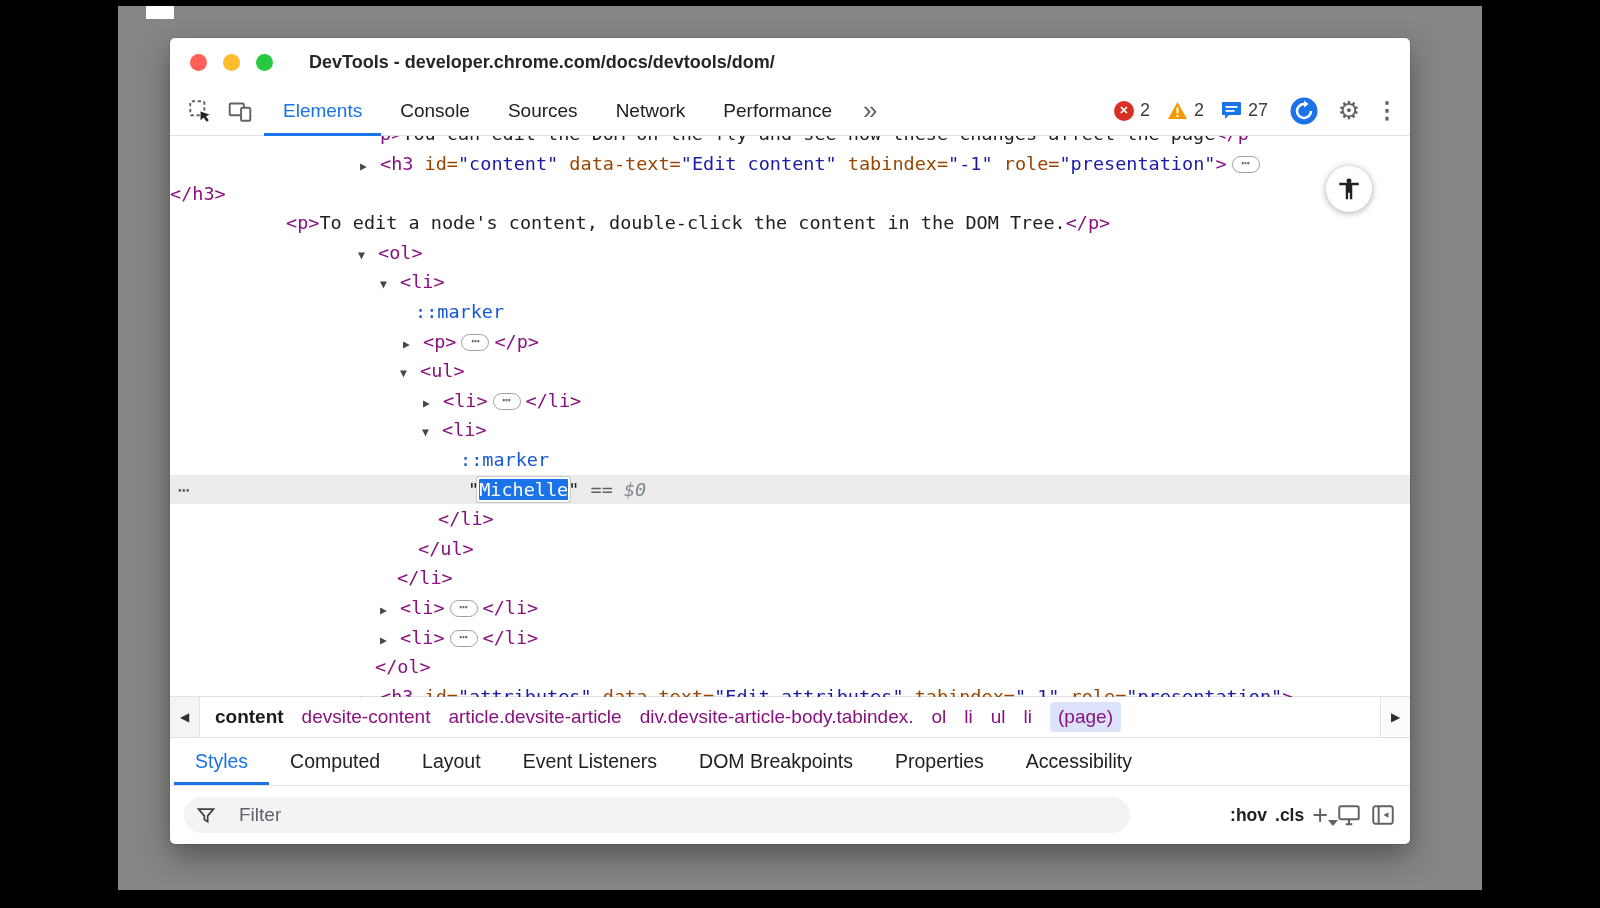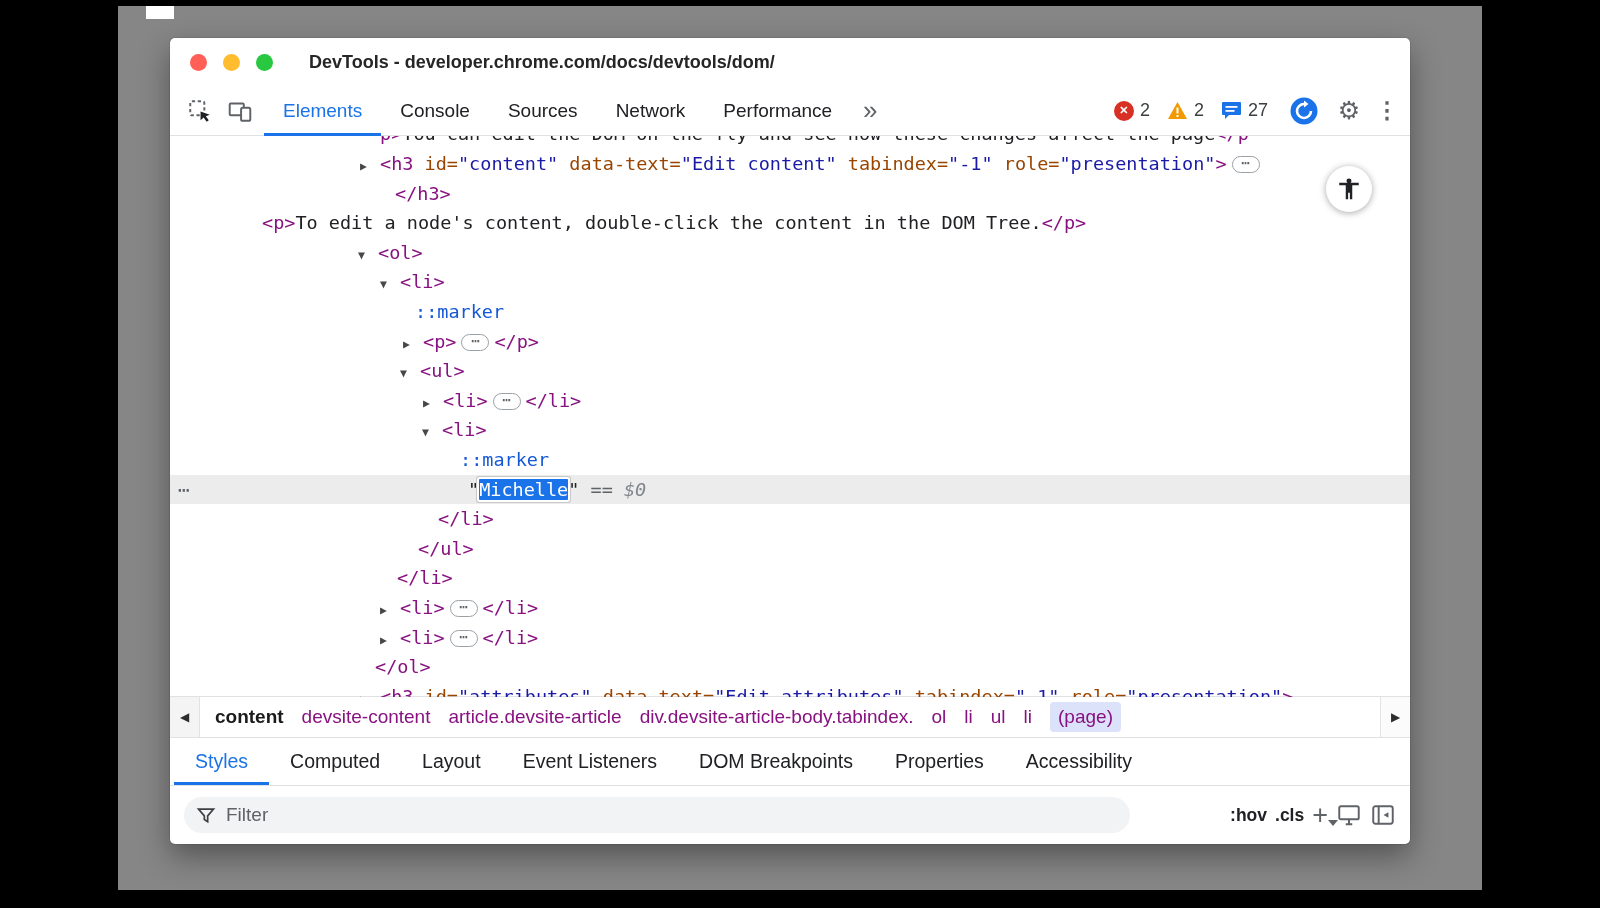--- a/index.html
+++ b/index.html
@@ -72,21 +72,21 @@
 
   
   .ptabs { height:48px; display:flex; align-items:center; border-bottom:1px solid #dfe1e5; padding:0 4px; }
   .p-tab { padding:0 21px; height:100%; display:flex; align-items:center; font-size:19.5px; color:#202124; cursor:pointer; }
   .p-tab.active { color:#1a73e8; box-shadow:inset 0 -3px 0 #1a73e8; }
 
   
   .filterbar { height:58px; display:flex; align-items:center; padding:0 14px; }
   .filter-pill { width:946px; height:36px; border-radius:18px; background:#f1f3f4; display:flex; align-items:center;
                  padding:0 8px 0 12px; gap:10px; }
-  .filter-pill input { flex:1; border:0; background:transparent; outline:0; font-size:19px; color:#202124; font-family:inherit; }
+  .filter-pill input { flex:1; border:0; background:transparent; outline:0; font-size:19px; color:#202124; font-family:inherit;margin-left:13px; }
   .filter-pill input::placeholder { color:#5f6368; }
   .style-actions { margin-left:auto; display:flex; align-items:center; gap:8px; }
   .txt-btn { font-size:17.5px; color:#202124; font-weight:600; }
   .plus-btn { position:relative; font-size:27px; color:#5f6368; line-height:22px; }
   .plus-caret { position:absolute; right:-10px; bottom:0; width:0; height:0; border-left:5px solid transparent;
                 border-right:5px solid transparent; border-top:6px solid #5f6368; }
   .ic { display:flex; align-items:center; justify-content:center; }
 </style>
 </head>
 <body>
@@ -164,22 +164,22 @@
         </svg>
       </span>
       <span class="gear">⚙</span>
       <span class="kebab">⋮</span>
     </div>
   </div>
 
   <div class="tree">
       <div class="tree-row clip-top"><span class="row-content" style="padding-left: 210px;"><span class="tok-tag">p&gt;</span><span class="tok-text">You can edit the DOM on the fly and see how these changes affect the page</span><span class="tok-tag">&lt;/p</span></span></div>
       <div class="tree-row"><span class="row-content" style="padding-left: 210px;"><span class="arrow">▶</span><span class="tok-tag">&lt;h3</span><span class="tok-attr"> id=</span><span class="tok-val">"content"</span><span class="tok-attr"> data-text=</span><span class="tok-val">"Edit content"</span><span class="tok-attr"> tabindex=</span><span class="tok-val">"-1"</span><span class="tok-attr"> role=</span><span class="tok-val">"presentation"</span><span class="tok-tag">&gt;</span><span class="tok-pill">⋯</span></span></div>
-      <div class="tree-row"><span class="row-content" style="padding-left: 225px;"><span class="tok-tag">&lt;/h3&gt;</span></span></div>
-      <div class="tree-row"><span class="row-content" style="padding-left: 92px;"><span class="tok-tag">&lt;p&gt;</span><span class="tok-text">To edit a node's content, double-click the content in the DOM Tree.</span><span class="tok-tag">&lt;/p&gt;</span></span></div>
+      <div class="tree-row"><span class="row-content" style=""><span class="tok-tag">&lt;/h3&gt;</span></span></div>
+      <div class="tree-row"><span class="row-content" style="padding-left: 116px;"><span class="tok-tag">&lt;p&gt;</span><span class="tok-text">To edit a node's content, double-click the content in the DOM Tree.</span><span class="tok-tag">&lt;/p&gt;</span></span></div>
       <div class="tree-row"><span class="row-content" style="padding-left: 208px;"><span class="arrow">▼</span><span class="tok-tag">&lt;ol&gt;</span></span></div>
       <div class="tree-row"><span class="row-content" style="padding-left: 230px;"><span class="arrow">▼</span><span class="tok-tag">&lt;li&gt;</span></span></div>
       <div class="tree-row"><span class="row-content" style="padding-left: 245px;"><span class="tok-pseudo">::marker</span></span></div>
       <div class="tree-row"><span class="row-content" style="padding-left: 253px;"><span class="arrow">▶</span><span class="tok-tag">&lt;p&gt;</span><span class="tok-pill">⋯</span><span class="tok-tag">&lt;/p&gt;</span></span></div>
       <div class="tree-row"><span class="row-content" style="padding-left: 250px;"><span class="arrow">▼</span><span class="tok-tag">&lt;ul&gt;</span></span></div>
       <div class="tree-row"><span class="row-content" style="padding-left: 273px;"><span class="arrow">▶</span><span class="tok-tag">&lt;li&gt;</span><span class="tok-pill">⋯</span><span class="tok-tag">&lt;/li&gt;</span></span></div>
       <div class="tree-row"><span class="row-content" style="padding-left: 272px;"><span class="arrow">▼</span><span class="tok-tag">&lt;li&gt;</span></span></div>
       <div class="tree-row"><span class="row-content" style="padding-left: 290px;"><span class="tok-pseudo">::marker</span></span></div>
       <div class="tree-row selected"><span class="gutter">⋯</span><span class="row-content" style="padding-left: 298px;"><span class="tok-text">"</span><span class="tok-hl">Michelle</span><span class="tok-text">" </span><span class="tok-eq">==</span><span class="tok-dollar"> $0</span></span></div>
       <div class="tree-row"><span class="row-content" style="padding-left: 268px;"><span class="tok-tag">&lt;/li&gt;</span></span></div>

